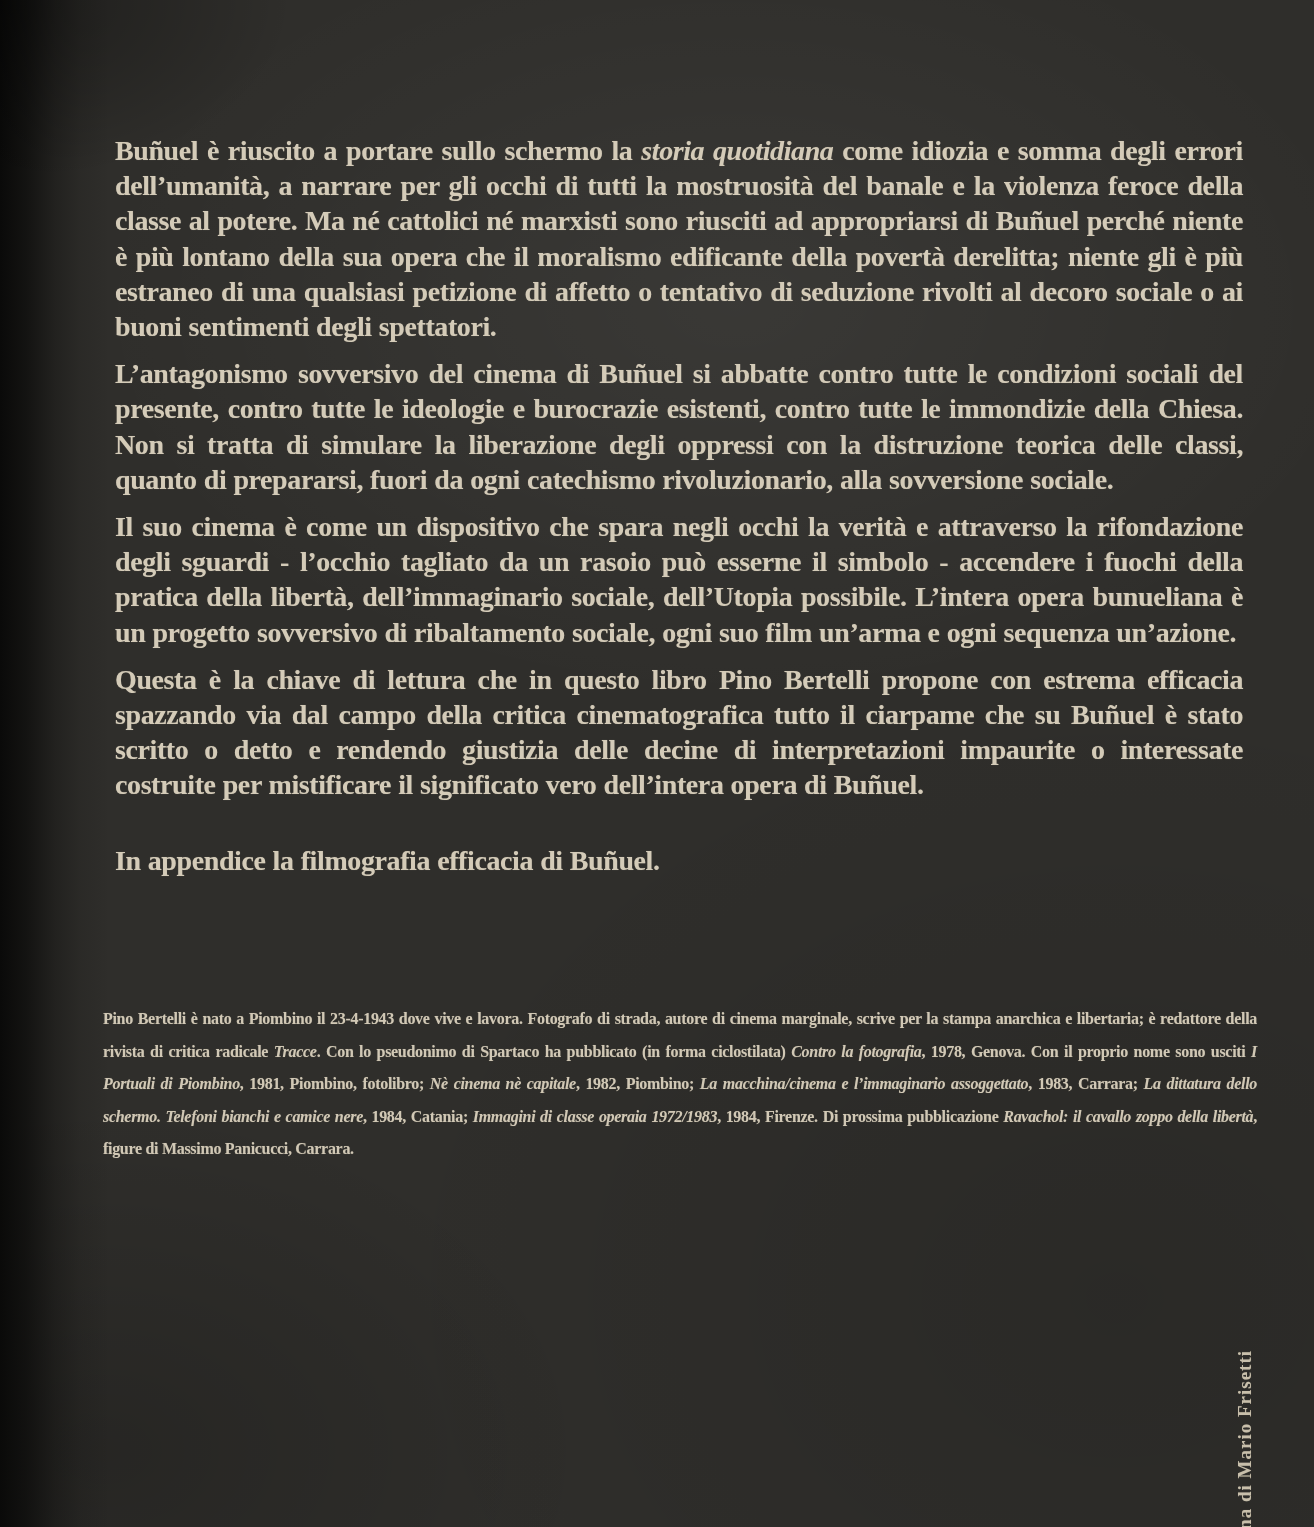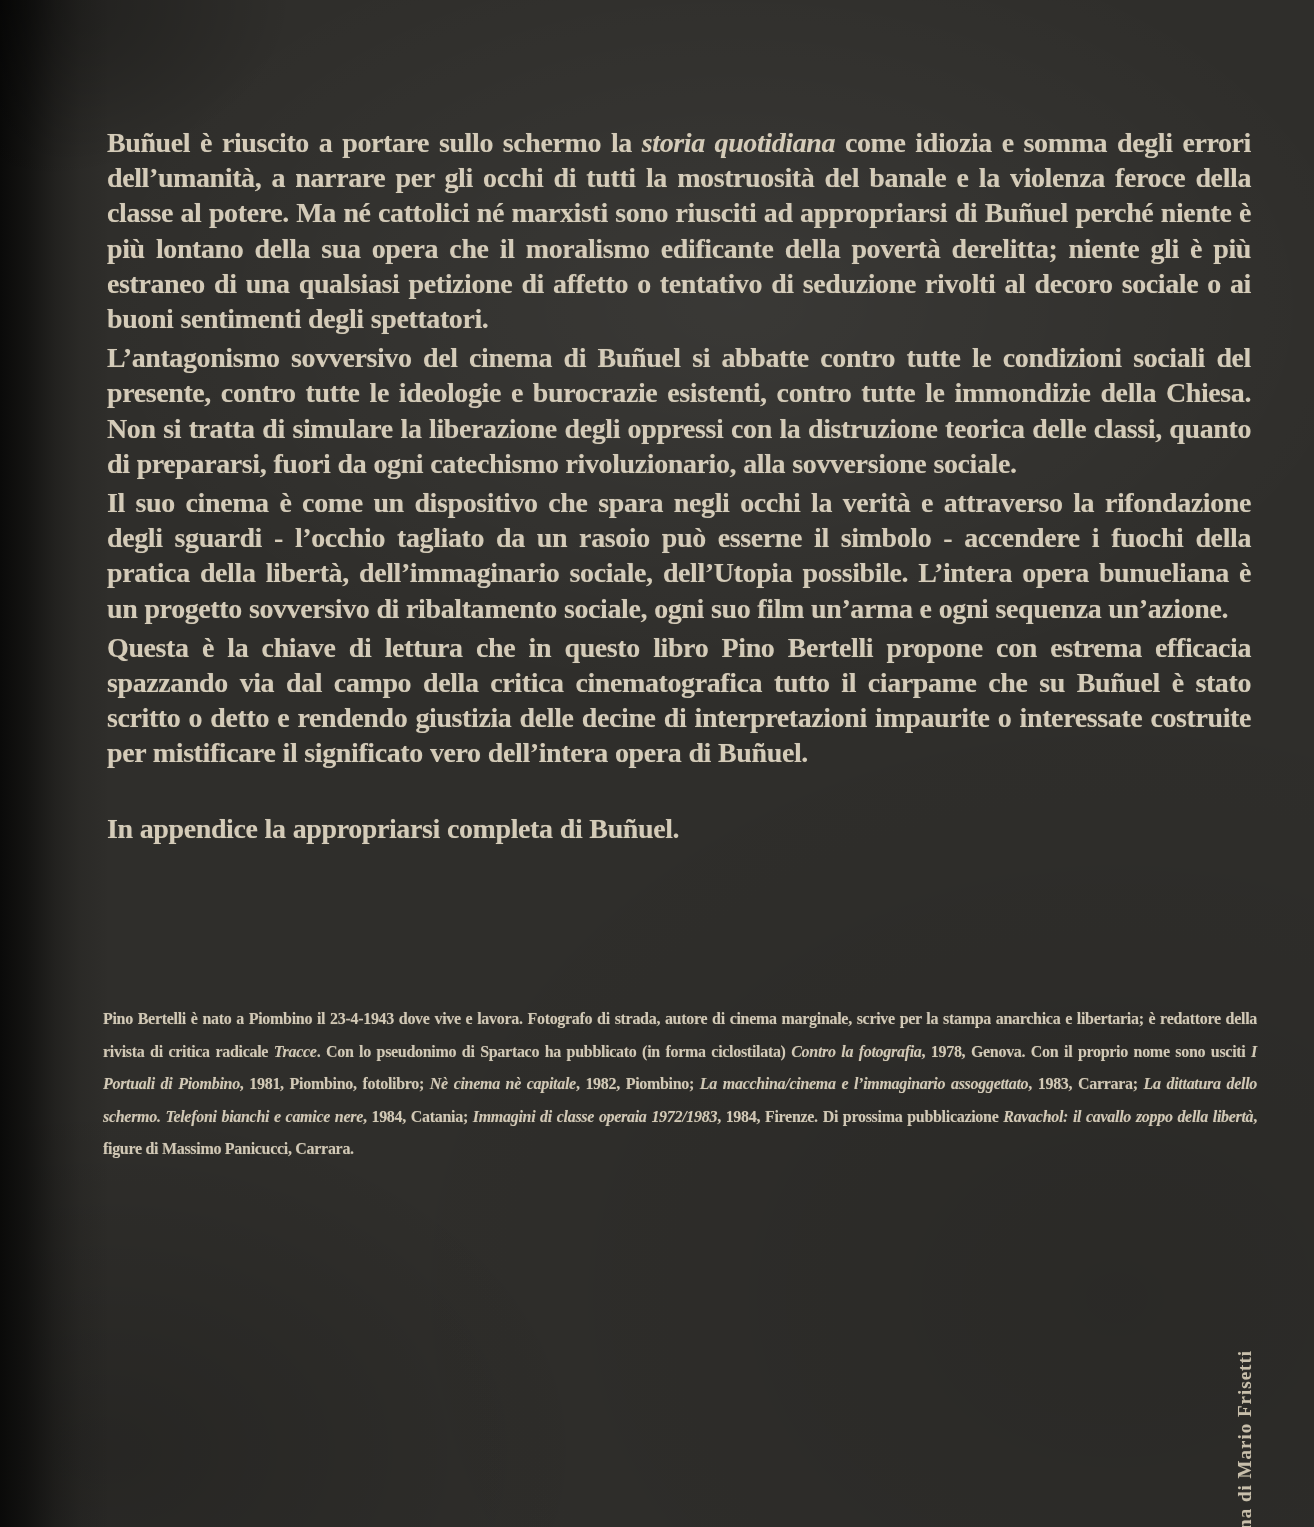--- a/index.html
+++ b/index.html
@@ -46,21 +46,21 @@
     width: 1152px;
     color: #d4cbb8;
     font-weight: bold;
     font-size: 28px;
     line-height: 35.2px;
     letter-spacing: -0.4px;
     word-spacing: 0.5px;
     text-shadow: 0 0 1px rgba(212,203,184,0.35);
   }
   .blurb p {
-    margin: 4px;
+    margin: 12px;
     text-align: justify;
   }
   .blurb p.appendix {
     margin-top: 40px;
     text-align: left;
   }
   .bio {
     position: absolute;
     left: 103px;
     top: 1003px;
@@ -96,21 +96,21 @@
 
 <div class="cover">
   <div class="edge-left"></div>
   <div class="edge-top-left"></div>
 
   <main class="blurb">
     <p><span>Buñuel è riuscito a portare sullo schermo la </span><span class="it">storia quotidiana</span><span> come idiozia e somma degli errori dell’umanità, a narrare per gli occhi di tutti la mostruosità del banale e la violenza feroce della classe al potere. Ma né cattolici né marxisti sono riusciti ad appropriarsi di Buñuel perché niente è più lontano della sua opera che il moralismo edificante della povertà derelitta; niente gli è più estraneo di una qualsiasi petizione di affetto o tentativo di seduzione rivolti al decoro sociale o ai buoni sentimenti degli spettatori.</span></p>
     <p><span>L’antagonismo sovversivo del cinema di Buñuel si abbatte contro tutte le condizioni sociali del presente, contro tutte le ideologie e burocrazie esistenti, contro tutte le immondizie della Chiesa. Non si tratta di simulare la liberazione degli oppressi con la distruzione teorica delle classi, quanto di prepararsi, fuori da ogni catechismo rivoluzionario, alla sovversione sociale.</span></p>
     <p><span>Il suo cinema è come un dispositivo che spara negli occhi la verità e attraverso la rifondazione degli sguardi - l’occhio tagliato da un rasoio può esserne il simbolo - accendere i fuochi della pratica della libertà, dell’immaginario sociale, dell’Utopia possibile. L’intera opera bunueliana è un progetto sovversivo di ribaltamento sociale, ogni suo film un’arma e ogni sequenza un’azione.</span></p>
     <p><span>Questa è la chiave di lettura che in questo libro Pino Bertelli propone con estrema efficacia spazzando via dal campo della critica cinematografica tutto il ciarpame che su Buñuel è stato scritto o detto e rendendo giustizia delle decine di interpretazioni impaurite o interessate costruite per mistificare il significato vero dell’intera opera di Buñuel.</span></p>
-    <p class="appendix">In appendice la appropriarsi completa di Buñuel.</p>
+    <p class="appendix">In appendice la filmografia efficacia di Buñuel.</p>
   </main>
 
   <section class="bio">
     <p><span>Pino Bertelli è nato a Piombino il 23-4-1943 dove vive e lavora. Fotografo di strada, autore di cinema marginale, scrive per la stampa anarchica e libertaria; è redattore della rivista di critica radicale </span><span class="it">Tracce</span><span>. Con lo pseudonimo di Spartaco ha pubblicato (in forma ciclostilata) </span><span class="it">Contro la fotografia</span><span>, 1978, Genova. Con il proprio nome sono usciti </span><span class="it">I Portuali di Piombino</span><span>, 1981, Piombino, fotolibro; </span><span class="it">Nè cinema nè capitale</span><span>, 1982, Piombino; </span><span class="it">La macchina/cinema e l’immaginario assoggettato</span><span>, 1983, Carrara; </span><span class="it">La dittatura dello schermo. Telefoni bianchi e camice nere</span><span>, 1984, Catania; </span><span class="it">Immagini di classe operaia 1972/1983</span><span>, 1984, Firenze. Di prossima pubblicazione </span><span class="it">Ravachol: il cavallo zoppo della libertà</span><span>, figure di Massimo Panicucci, Carrara.</span></p>
   </section>
 
   <div class="credit">ina di Mario Frisetti</div>
 </div>
 
 </body></html>

